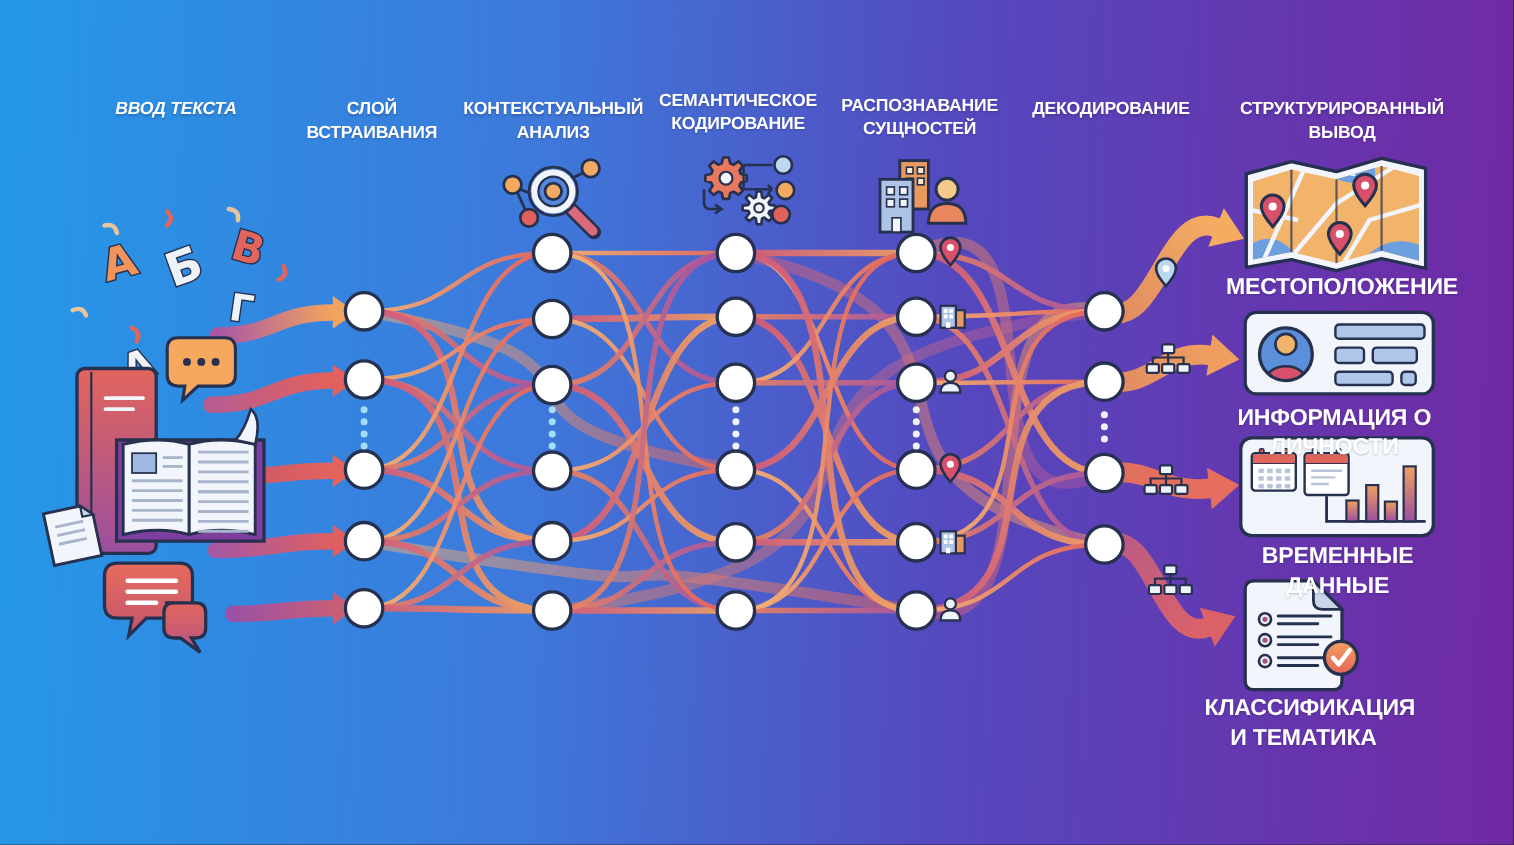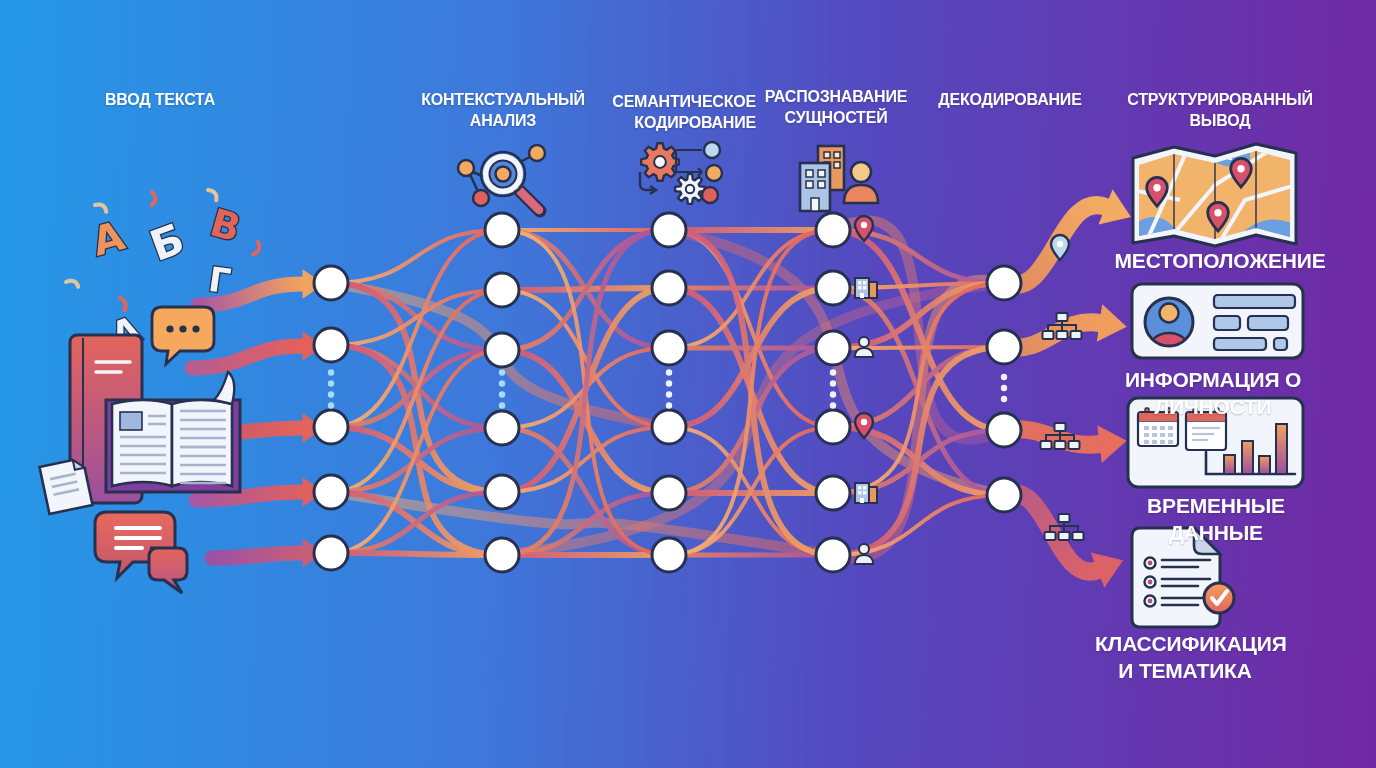--- a/index.html
+++ b/index.html
@@ -10,24 +10,24 @@
   }
   svg.net{position:absolute;left:0;top:0;}
   .label{
     position:absolute;color:#FFFFFF;font-weight:bold;text-align:center;
     letter-spacing:-0.2px;line-height:1.3;
     text-shadow:0 1px 2px rgba(20,20,60,0.25);
     font-family:"Liberation Sans", sans-serif;
   }
   .hdr{font-size:16px;}
   .out{font-size:21px;}
-  .h0{left:60px;top:90px;width:200px;}
+  .h0{left:60px;top:90px;width:200px;font-style:italic;}
   .h1{left:263px;top:90px;width:150px;}
   .h2{left:416px;top:90px;width:174px;}
-  .h3{left:586px;top:92px;width:170px;text-align:right;}
+  .h3{left:586px;top:82px;width:170px;}
   .h4{left:751px;top:87px;width:170px;}
   .h5{left:920px;top:90px;width:180px;}
   .h6{left:1115px;top:90px;width:210px;}
   .o0{left:1110px;top:247px;width:220px;}
   .o1{left:1093px;top:366px;width:240px;}
   .o2{left:1106px;top:492px;width:220px;}
   .o3{left:1095px;top:630px;width:180px;}
 </style>
 </head>
 <body>
@@ -765,20 +765,21 @@
           <circle cx="1150" cy="601" r="2.4" fill="#A85578"></circle>
           <line x1="1162" y1="598" x2="1210" y2="598" stroke="#26304F" stroke-width="2.6" stroke-linecap="round"></line>
           <line x1="1162" y1="605" x2="1198" y2="605" stroke="#26304F" stroke-width="2.6" stroke-linecap="round"></line>
           <circle cx="1219" cy="598" r="15" fill="url(#gr77)" stroke="#26304F" stroke-width="3"></circle>
           <path d="M1212,598 L1217,604 L1227,591" fill="none" stroke="#FFFFFF" stroke-width="4" stroke-linecap="round" stroke-linejoin="round"></path>
         </g>
       </g>
     </svg>
 
   <div class="label hdr h0">ВВОД ТЕКСТА</div>
+  <div class="label hdr h1">СЛОЙ ВСТРАИВАНИЯ</div>
   <div class="label hdr h2">КОНТЕКСТУАЛЬНЫЙ АНАЛИЗ</div>
   <div class="label hdr h3">СЕМАНТИЧЕСКОЕ КОДИРОВАНИЕ</div>
   <div class="label hdr h4">РАСПОЗНАВАНИЕ СУЩНОСТЕЙ</div>
   <div class="label hdr h5">ДЕКОДИРОВАНИЕ</div>
   <div class="label hdr h6">СТРУКТУРИРОВАННЫЙ ВЫВОД</div>
 
   <div class="label out o0">МЕСТОПОЛОЖЕНИЕ</div>
   <div class="label out o1">ИНФОРМАЦИЯ О ЛИЧНОСТИ</div>
   <div class="label out o3">КЛАССИФИКАЦИЯ И ТЕМАТИКА</div>
   <div class="label out o2">ВРЕМЕННЫЕ ДАННЫЕ</div>

